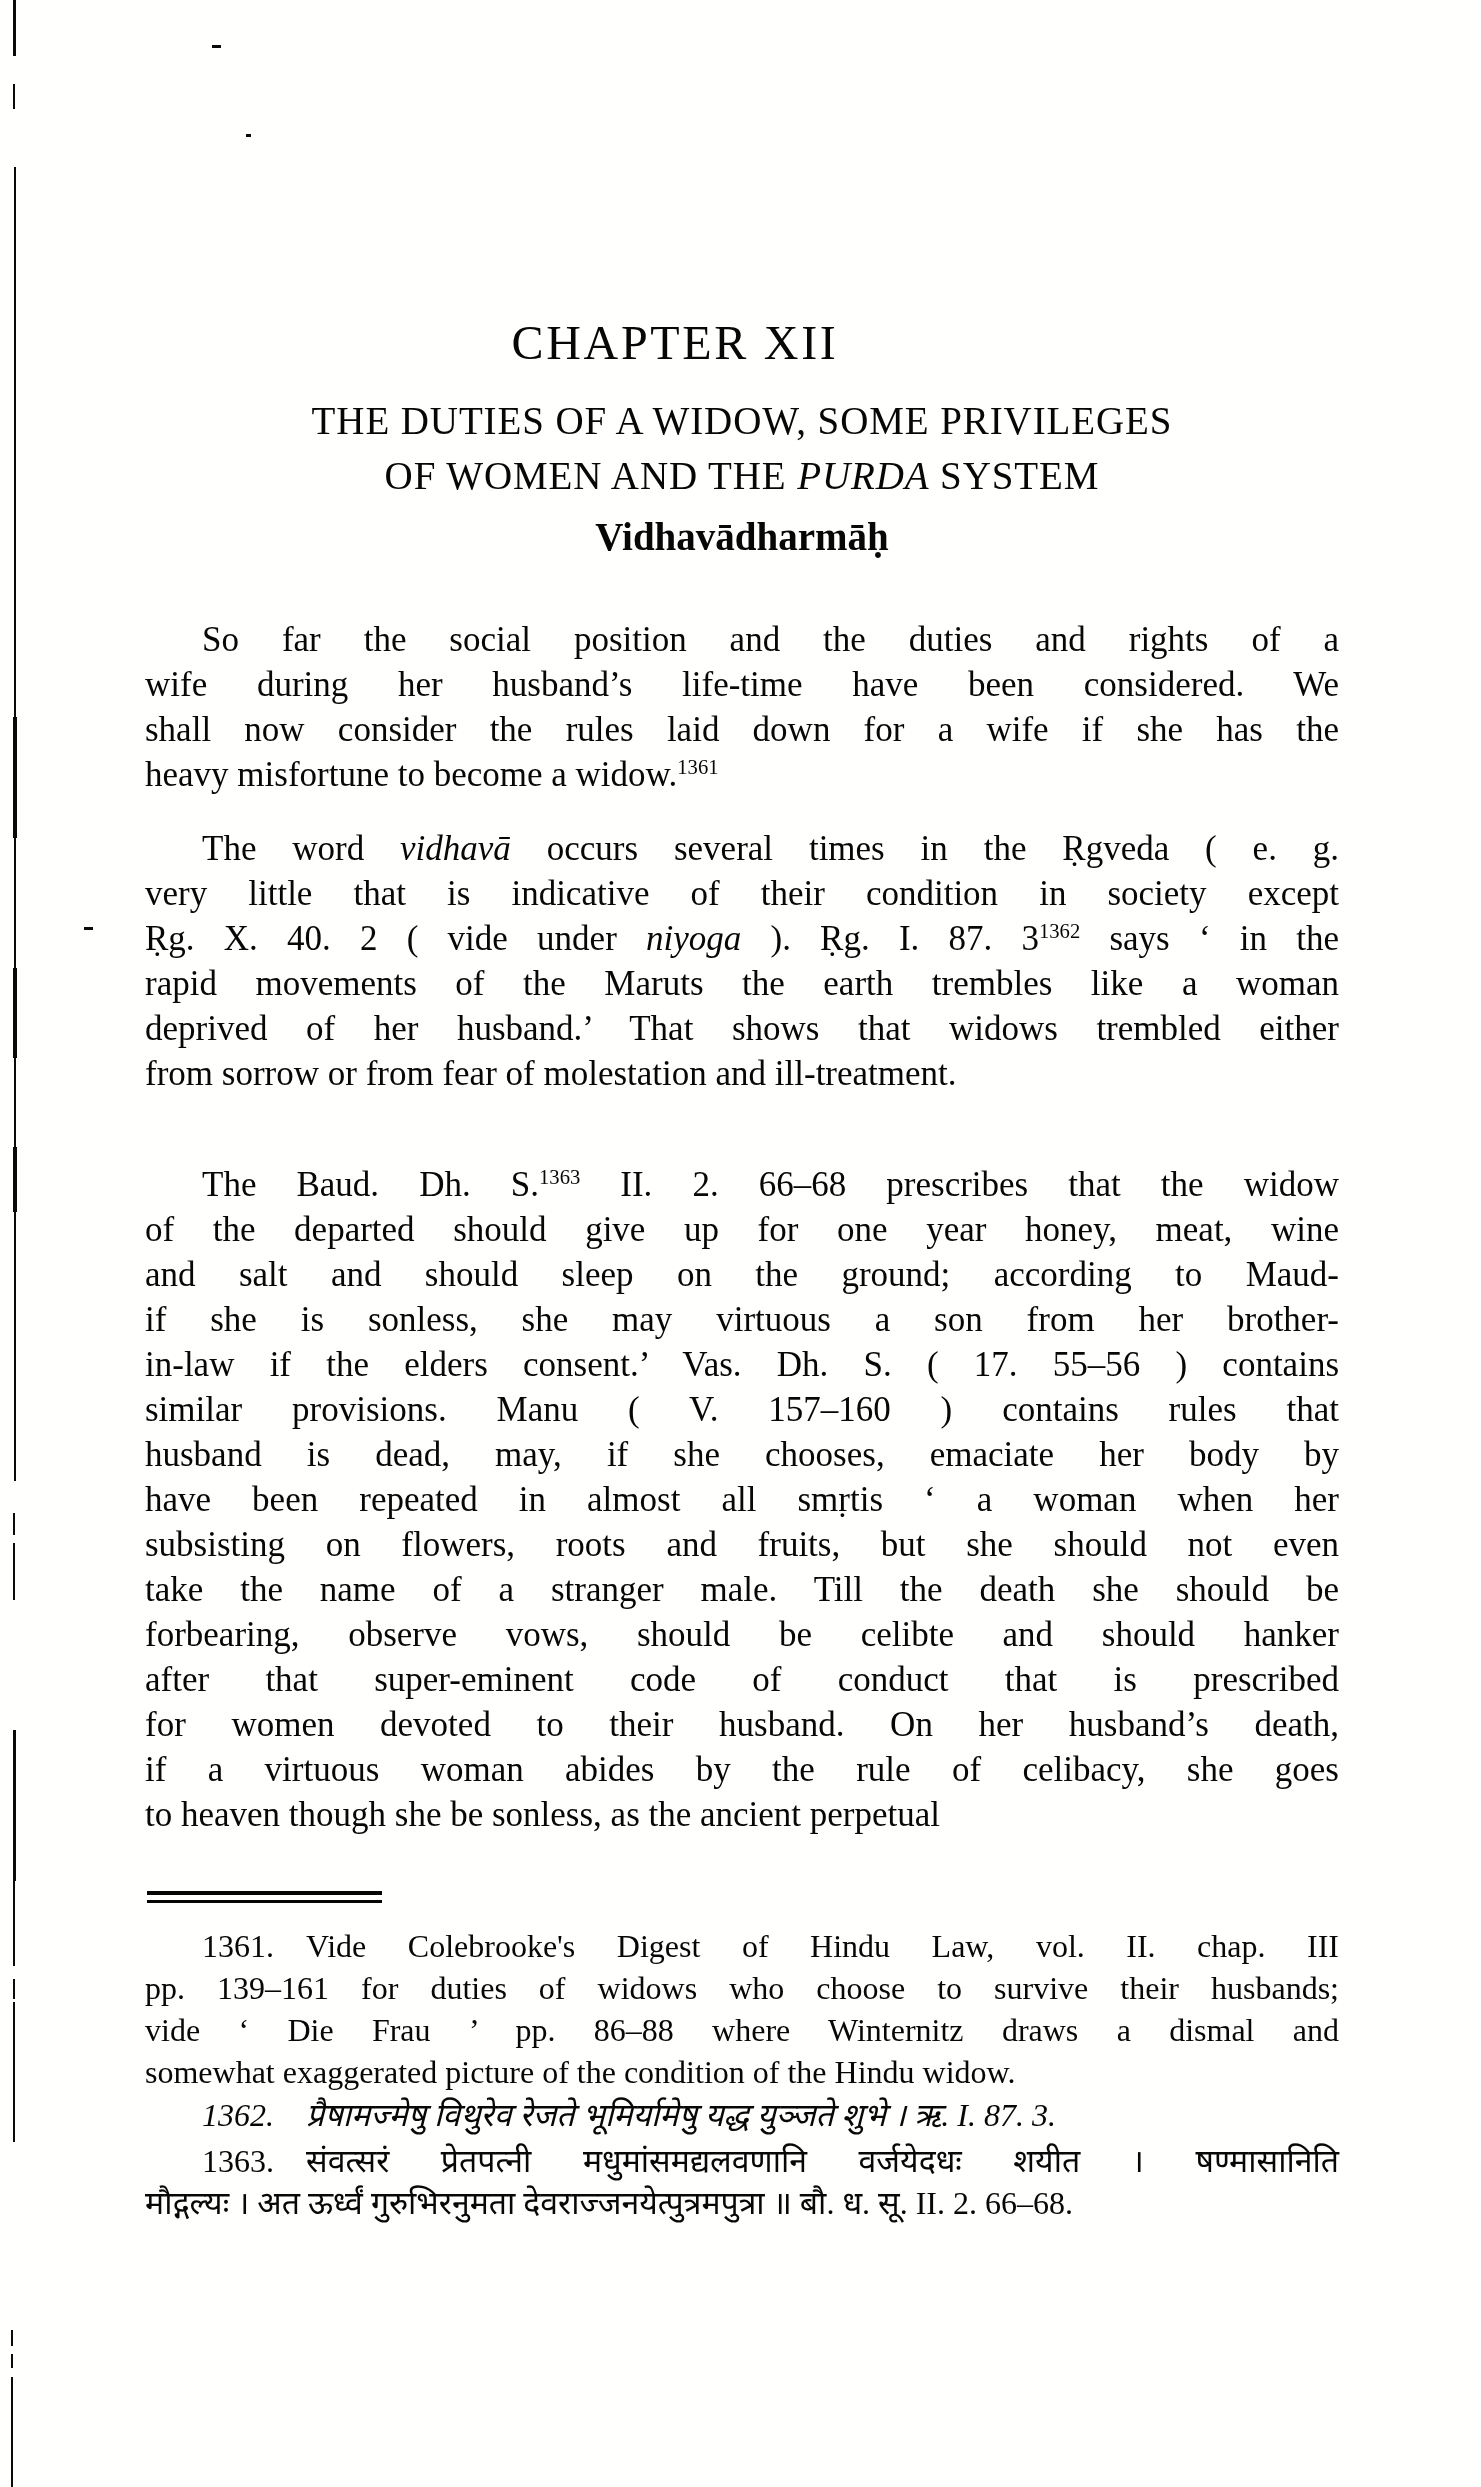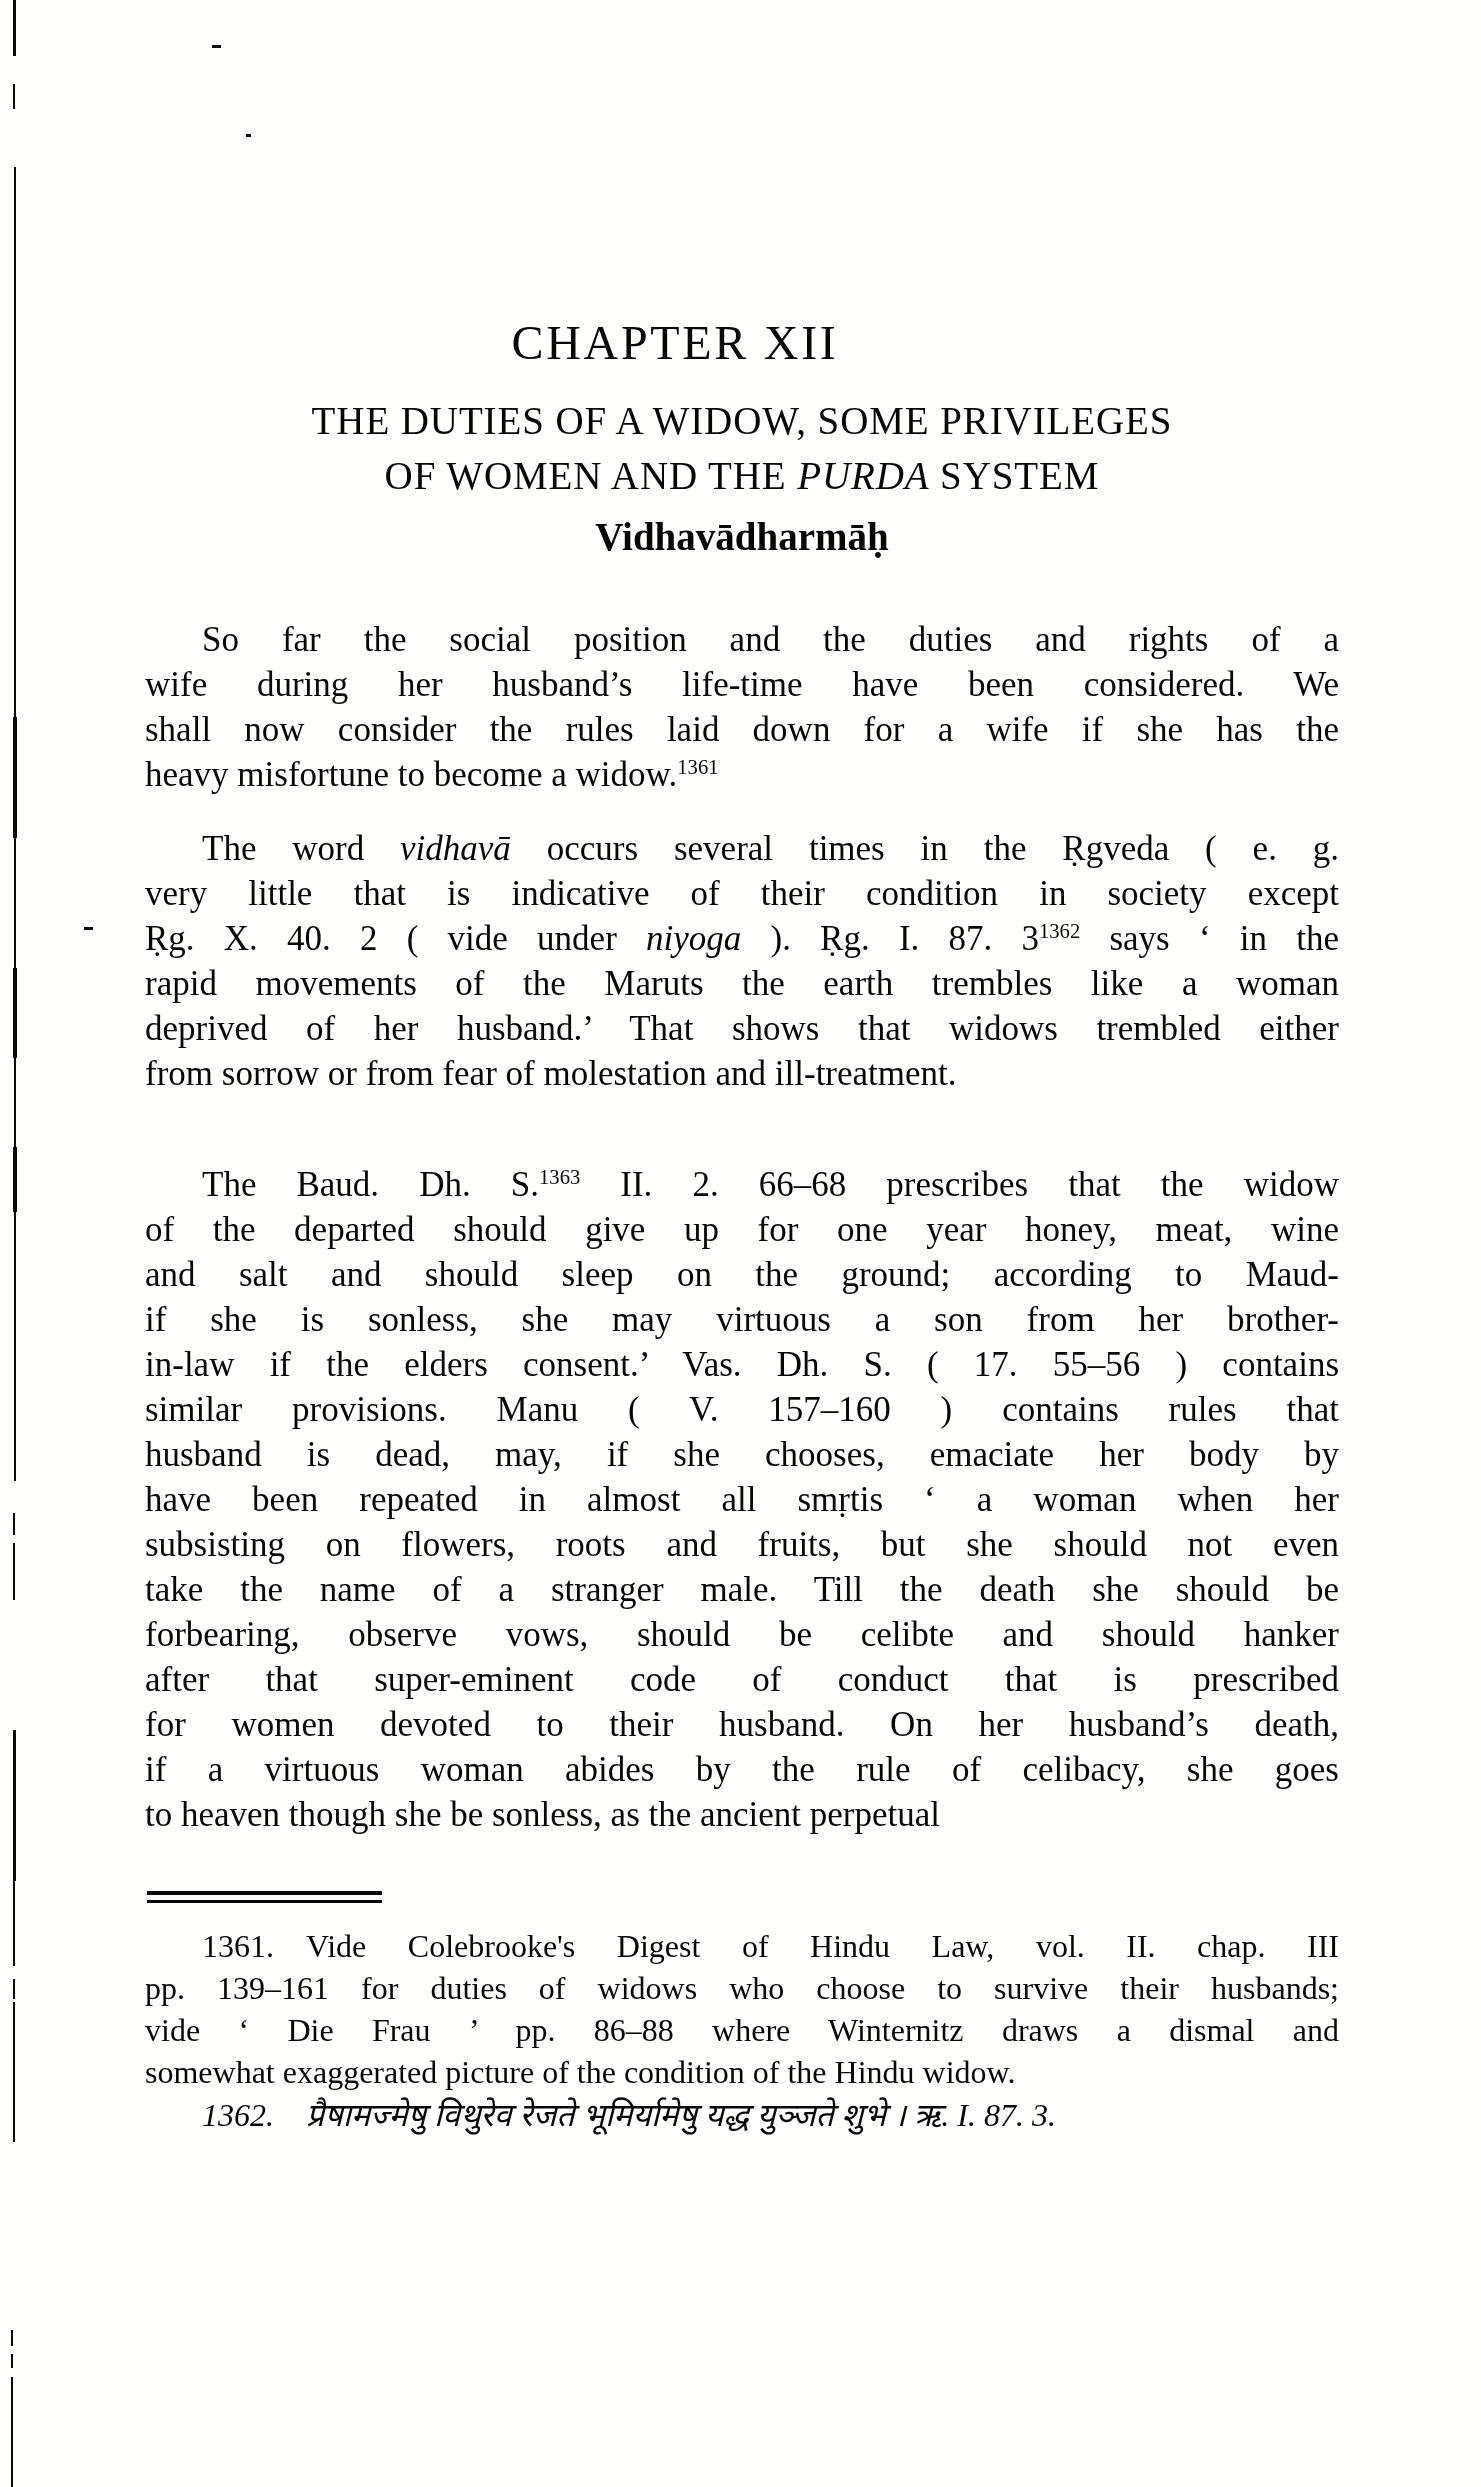--- a/index.html
+++ b/index.html
@@ -186,16 +186,20 @@
       <div class="bl ind"><span class="fnum">1361.</span><span class="fn-gap"></span><span>Vide Colebrooke's Digest of Hindu Law, vol. II. chap. III</span></div>
       <div class="bl"><span>pp. 139–161 for duties of widows who choose to survive their husbands;</span></div>
       <div class="bl"><span>vide ‘ Die Frau ’ pp. 86–88 where Winternitz draws a dismal and</span></div>
       <div class="bl last"><span>somewhat exaggerated picture of the condition of the Hindu widow.</span></div>
     </div>
 
     <div class="footnote fn1362">
       <div class="bl last ind"><span class="fnum">1362.</span><span class="fn-gap"></span><span>प्रैषामज्मेषु विथुरेव रेजते भूमिर्यामेषु यद्ध युञ्जते शुभे । ऋ. I. 87. 3.</span></div>
     </div>
 
+    <div class="footnote fn1363">
+      <div class="bl ind"><span class="fnum">1363.</span><span class="fn-gap"></span><span>संवत्सरं प्रेतपत्नी मधुमांसमद्यलवणानि वर्जयेदधः शयीत । षण्मासानिति</span></div>
+      <div class="bl last"><span>मौद्गल्यः । अत ऊर्ध्वं गुरुभिरनुमता देवराज्जनयेत्पुत्रमपुत्रा ॥ बौ. ध. सू. II. 2. 66–68.</span></div>
+    </div>
 
   </div>
 </div>
 
 
 </body></html>

